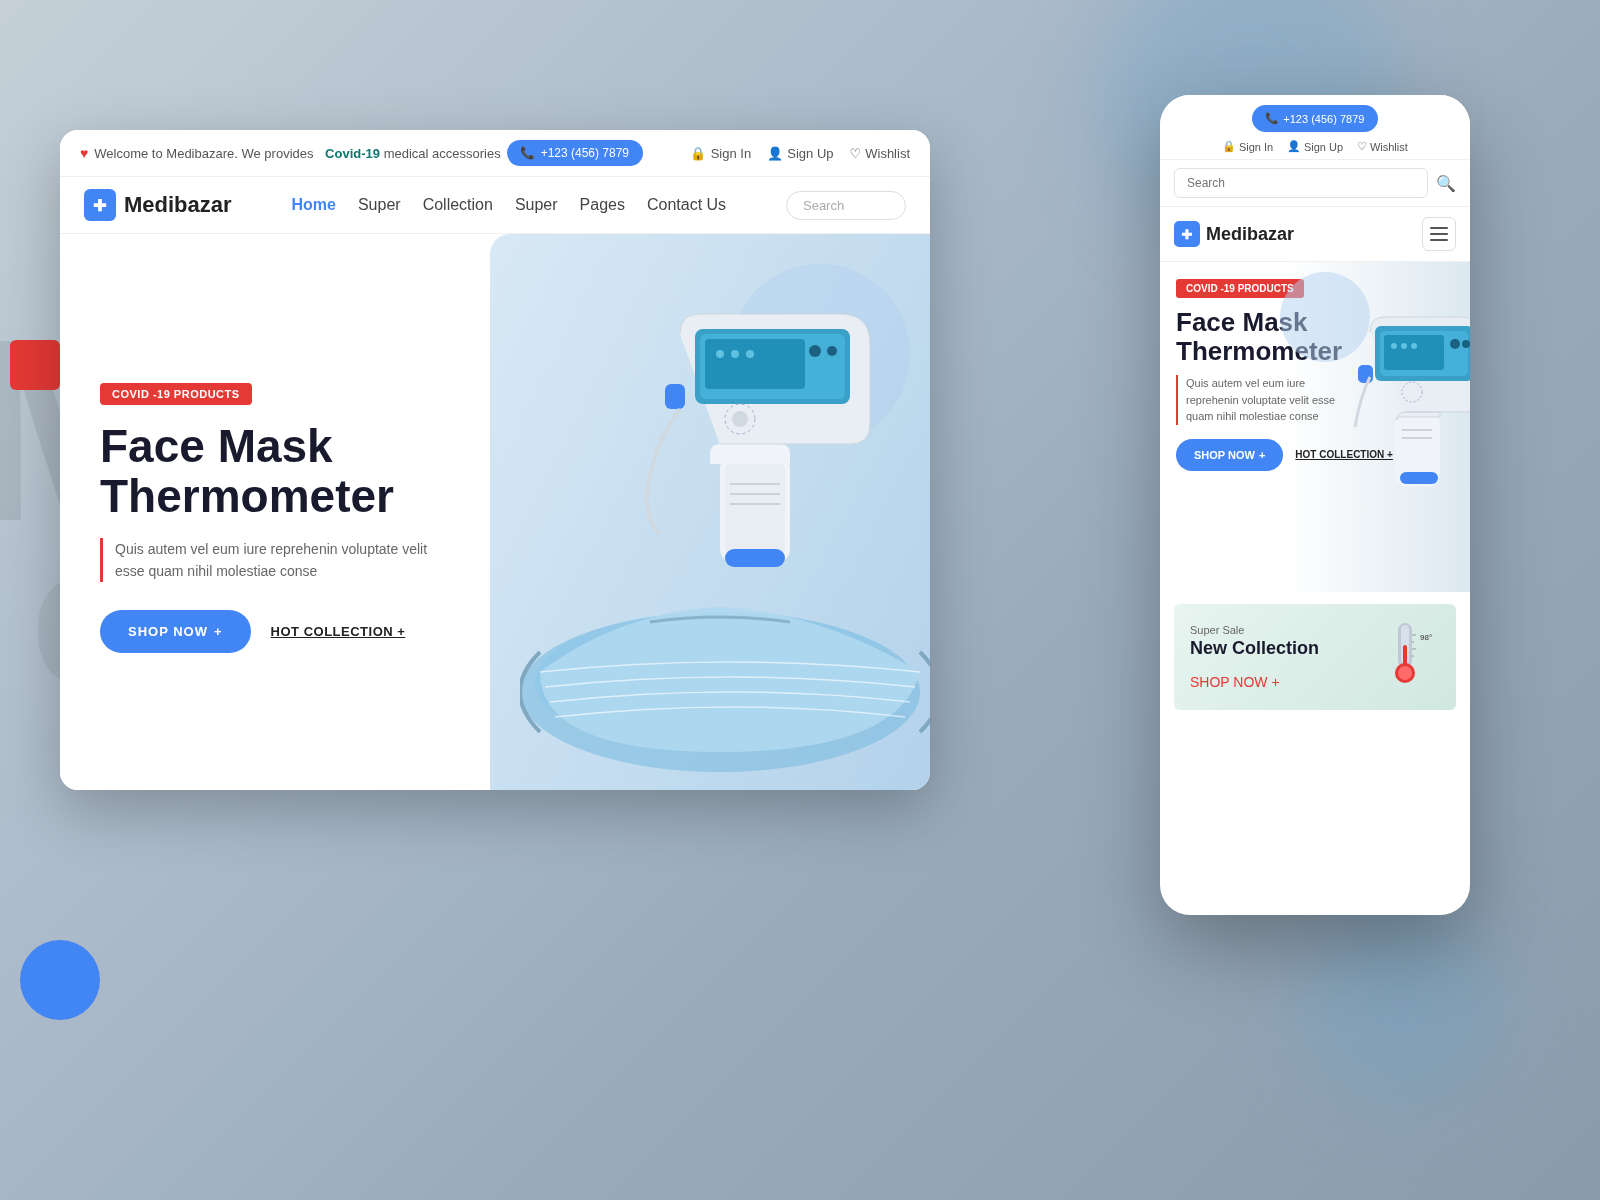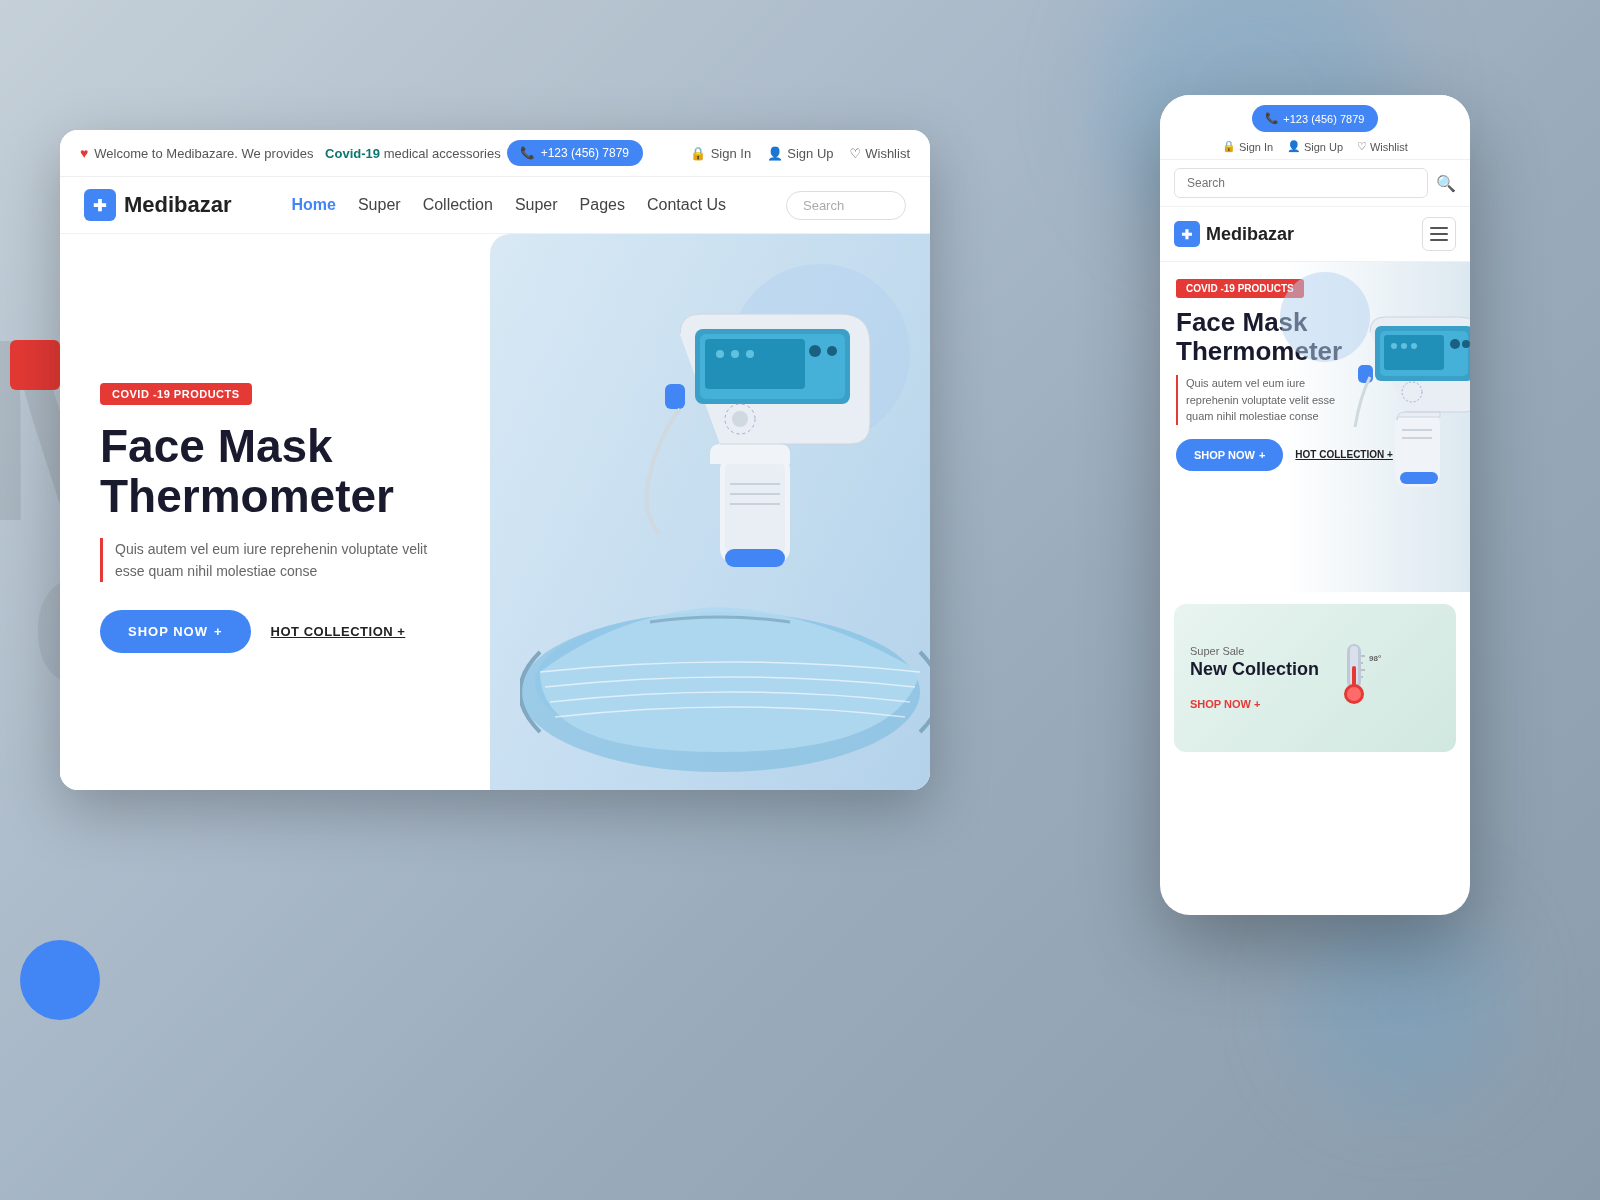--- a/index.html
+++ b/index.html
@@ -409,45 +409,45 @@
       right: -10px;
       top: 20px;
       width: 130px;
       height: 220px;
     }
 
     
     .mobile-sale-card {
       margin: 12px 14px;
       background: linear-gradient(135deg, #e8f4f0 0%, #d0e8e0 100%);
-      border-radius: 12px;
-      padding: 32px 16px;
-      display: flex;
-      align-items: center;
-      justify-content: flex-start;
+      border-radius: 6px;
+      padding: 11px 16px;
+      display: flex;
+      align-items: center;
+      justify-content: space-between;
       overflow: hidden;
       position: relative;
     }
     .mobile-sale-text {
       z-index: 2;
     }
     .mobile-sale-super {
       font-size: 11px;
       color: #666;
       margin-bottom: 2px;
     }
     .mobile-sale-title {
       font-size: 18px;
       font-weight: 800;
       color: #1a1a2e;
       margin-bottom: 14px;
     }
     .mobile-sale-link {
-      font-size: 11px;
-      font-weight: 700;
+      font-size: 14px;
+      font-weight: 400;
       color: #e53935;
       text-decoration: none;
       cursor: pointer;
     }
     .mobile-sale-img {
       position: relative;
       z-index: 2;
     }
 
     

